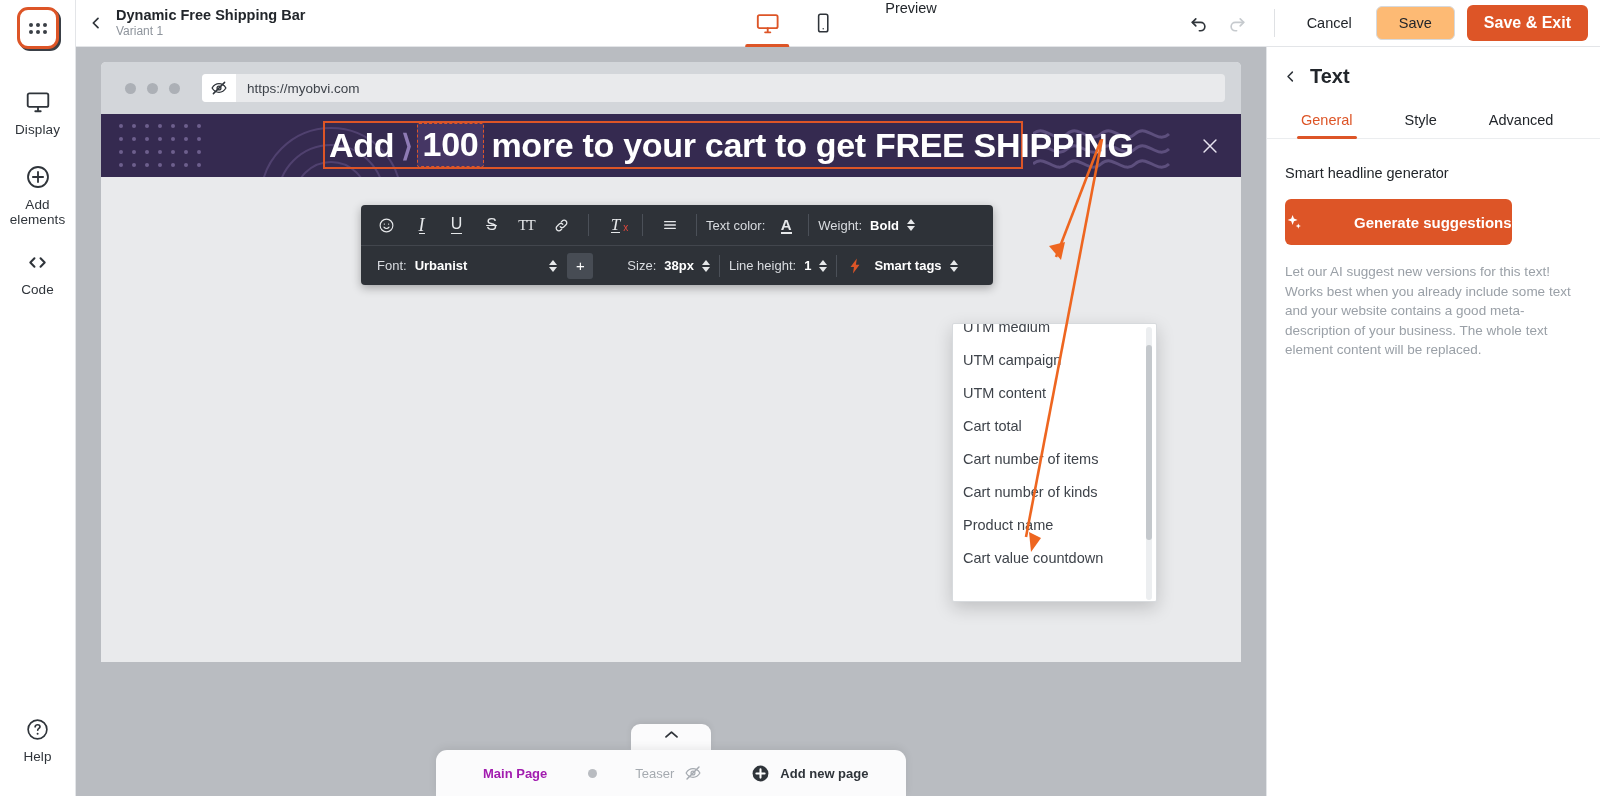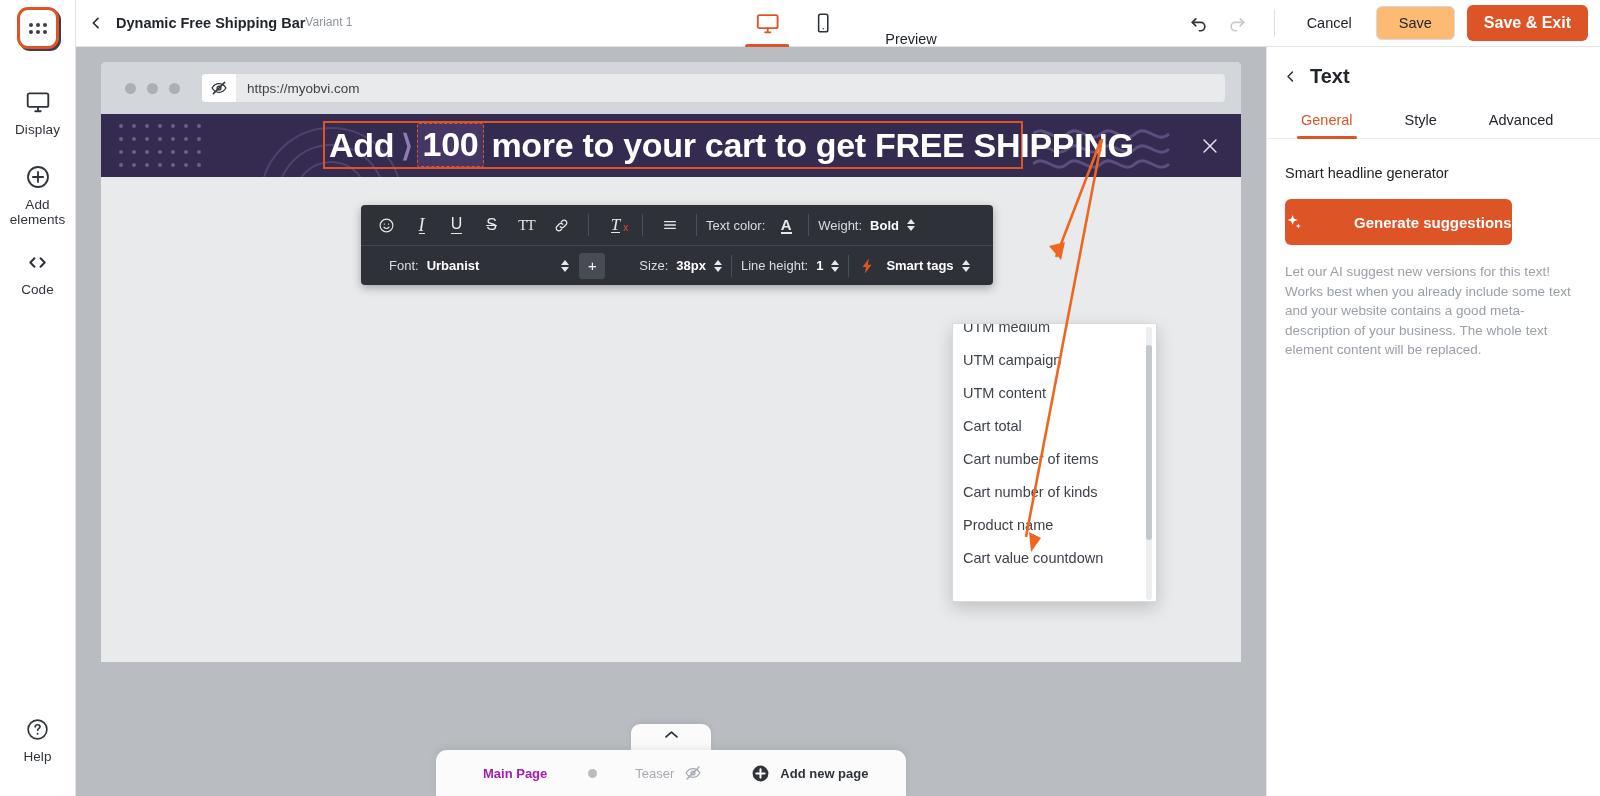--- a/index.html
+++ b/index.html
@@ -36,27 +36,27 @@
   }
   .rail-spacer { flex: 1; }
 
   
   .topbar {
     position: absolute; left: 76px; top: 0; width: 1524px; height: 47px;
     background: #fff; border-bottom: 1px solid #e3e5e8;
     display: flex; align-items: center;
   }
   .tb-back { width: 40px; display: flex; align-items: center; justify-content: center; cursor: pointer; }
-  .tb-titles { display: flex; flex-direction: row; justify-content: flex-end; }
+  .tb-titles { display: flex; flex-direction: column; justify-content: flex-end; }
   .tb-title { font-size: 14.5px; font-weight: bold; color: #22262b; line-height: 17px; }
   .tb-sub { font-size: 12px; color: #8e949c; line-height: 15px; }
 
   .tb-mid {
     position: absolute; left: 50%; transform: translateX(-50%);
-    display: flex; align-items: flex-end; height: 47px;
+    display: flex; align-items: flex-start; height: 47px;
   }
   .dev-tab {
     width: 56px; height: 47px; display: flex; align-items: center; justify-content: center;
     cursor: pointer; position: relative;
   }
   .dev-tab.active::after {
     content: ""; position: absolute; left: 6px; right: 6px; bottom: 0;
     height: 3px; background: #dd5527; border-radius: 2px 2px 0 0;
   }
   .preview-lab { font-size: 14.5px; color: #22262b; margin-left: 34px; cursor: pointer; }
@@ -470,21 +470,21 @@
         <div class="rtb-sep"></div>
         <span class="rtb-lab">Weight:</span>
         <span class="rtb-val">Bold</span>
         <span class="spin">
             <b></b>
             <b></b>
           </span>
       </div>
 
       <div class="rtb-row">
-        <span class="rtb-lab" style="margin-left:20px">Font:</span>
+        <span class="rtb-lab" style="margin-left:8px">Font:</span>
         <span class="rtb-val">Urbanist</span>
         <span class="spin" style="margin-left:82px">
             <b></b>
             <b></b>
           </span>
         <div class="plus-box">+</div>
         <span class="rtb-lab" style="margin-left:34px">Size:</span>
         <span class="rtb-val">38px</span>
         <span class="spin">
             <b></b>

